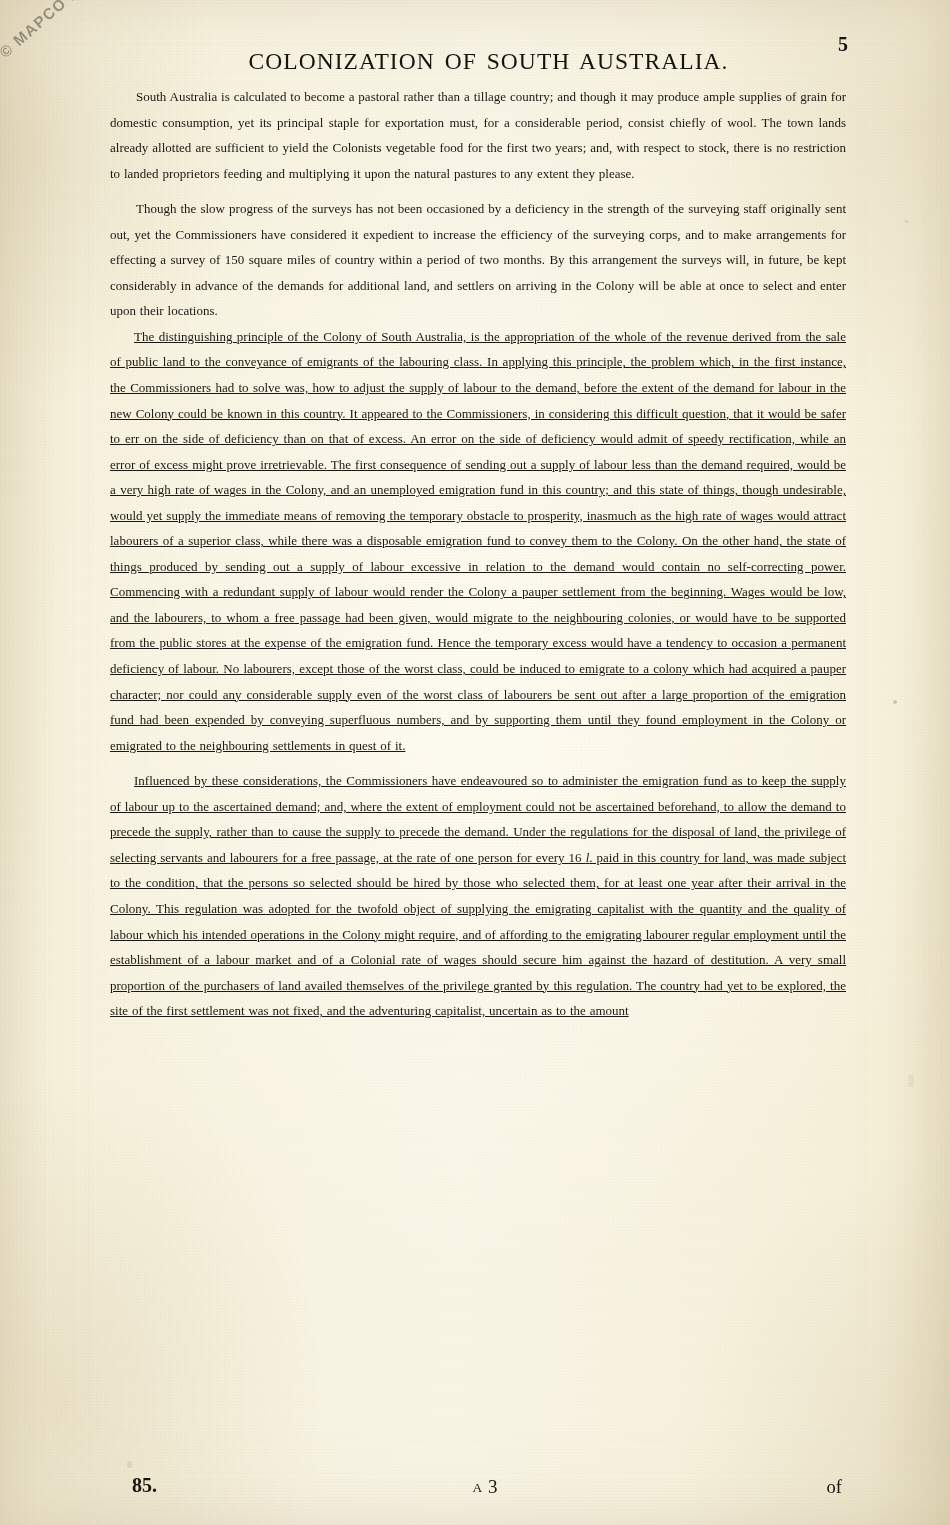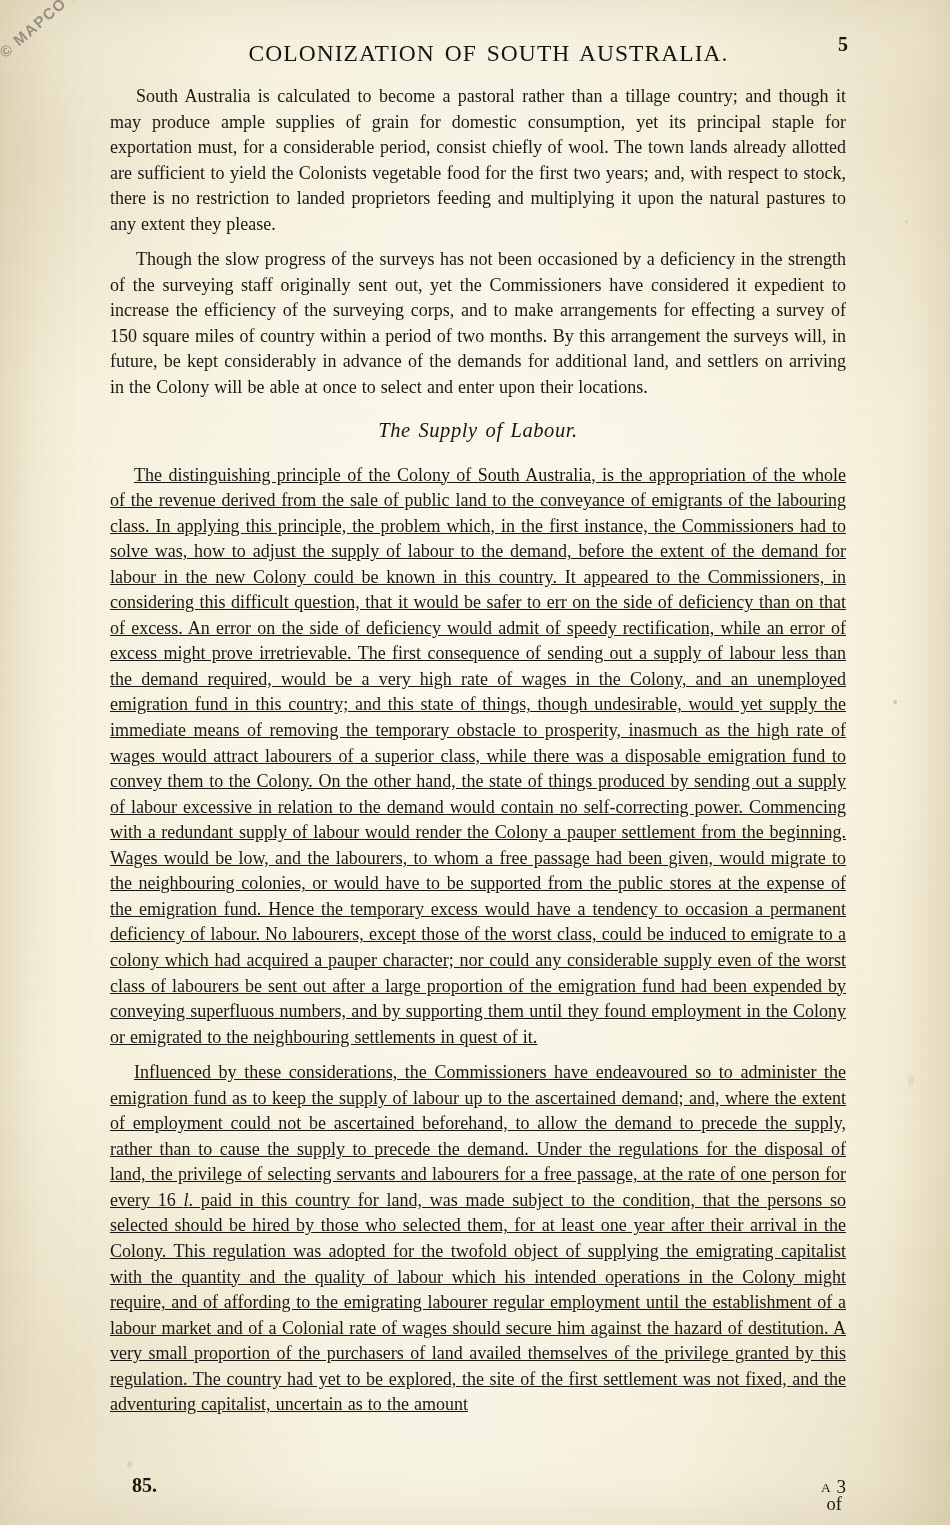--- a/index.html
+++ b/index.html
@@ -84,21 +84,21 @@
     position: absolute;
     left: 0;
     right: 0;
     text-align: center;
     font-size: 23.5px;
     letter-spacing: 1.05px;
     word-spacing: 3px;
     color: #15130f;
     white-space: nowrap;
     font-weight: normal;
-    margin: 8px;
+    margin: 16px;
     padding-left: 22px;
   }
   #head-folio {
     position: absolute;
     right: -3px;
     top: 1px;
     font-size: 20px;
     font-weight: bold;
     color: #15130f;
   }
@@ -106,21 +106,21 @@
   
   #textblock {
     position: absolute;
     left: 110px;
     top: 84px;
     width: 736px;
   }
 
   p.para {
     margin: 0 0 0 0;
-    font-size: 18px;
+    font-size: 13px;
     line-height: 25.55px;
     text-align: justify;
     text-justify: inter-word;
     text-indent: 26px;
     word-spacing: 0.6px;
     color: #1b1814;
     hyphens: none;
   }
 
   p.para.tight {
@@ -157,34 +157,34 @@
     top: 0;
     font-size: 20px;
     font-weight: bold;
     color: #16140f;
   }
   #footer .f-center {
     position: absolute;
     left: 0;
     right: 0;
     top: 2px;
-    text-align: right;
+    text-align: center;
     font-size: 19px;
     color: #16140f;
     padding-left: 14px;
   }
   #footer .f-center .sig-letter {
     font-size: 13.5px;
     vertical-align: 1px;
     letter-spacing: 1px;
   }
   #footer .f-right {
     position: absolute;
     right: 4px;
-    top: 20px;
+    top: 3px;
     font-size: 18.5px;
     color: #16140f;
     text-align: center;
   }
 
   .spot {
     position: absolute;
     border-radius: 50%;
     pointer-events: none;
     background: rgba(120,100,62,0.30);
@@ -210,21 +210,20 @@
     <h1 id="head-title">COLONIZATION OF SOUTH AUSTRALIA.</h1>
     <div id="head-folio">5</div>
   </div>
 
   <div id="textblock">
 
     <p class="para">South Australia is calculated to become a pastoral rather than a tillage country; and though it may produce ample supplies of grain for domestic consumption, yet its principal staple for exportation must, for a considerable period, consist chiefly of wool. The town lands already allotted are sufficient to yield the Colonists vegetable food for the first two years; and, with respect to stock, there is no restriction to landed proprietors feeding and multiplying it upon the natural pastures to any extent they please.</p>
     <div class="gap-sm"></div>
     <p class="para">Though the slow progress of the surveys has not been occasioned by a deficiency in the strength of the surveying staff originally sent out, yet the Commissioners have considered it expedient to increase the efficiency of the surveying corps, and to make arrangements for effecting a survey of 150 square miles of country within a period of two months. By this arrangement the surveys will, in future, be kept considerably in advance of the demands for additional land, and settlers on arriving in the Colony will be able at once to select and enter upon their locations.</p>
 
-    <h2 id="section-heading">The Supply of Labour.</h2>
 
     <p class="para tight">The distinguishing principle of the Colony of South Australia, is the appropriation of the whole of the revenue derived from the sale of public land to the conveyance of emigrants of the labouring class. In applying this principle, the problem which, in the first instance, the Commissioners had to solve was, how to adjust the supply of labour to the demand, before the extent of the demand for labour in the new Colony could be known in this country. It appeared to the Commissioners, in considering this difficult question, that it would be safer to err on the side of deficiency than on that of excess. An error on the side of deficiency would admit of speedy rectification, while an error of excess might prove irretrievable. The first consequence of sending out a supply of labour less than the demand required, would be a very high rate of wages in the Colony, and an unemployed emigration fund in this country; and this state of things, though undesirable, would yet supply the immediate means of removing the temporary obstacle to prosperity, inasmuch as the high rate of wages would attract labourers of a superior class, while there was a disposable emigration fund to convey them to the Colony. On the other hand, the state of things produced by sending out a supply of labour excessive in relation to the demand would contain no self-correcting power. Commencing with a redundant supply of labour would render the Colony a pauper settlement from the beginning. Wages would be low, and the labourers, to whom a free passage had been given, would migrate to the neighbouring colonies, or would have to be supported from the public stores at the expense of the emigration fund. Hence the temporary excess would have a tendency to occasion a permanent deficiency of labour. No labourers, except those of the worst class, could be induced to emigrate to a colony which had acquired a pauper character; nor could any considerable supply even of the worst class of labourers be sent out after a large proportion of the emigration fund had been expended by conveying superfluous numbers, and by supporting them until they found employment in the Colony or emigrated to the neighbouring settlements in quest of it.</p>
 
     <div class="gap-sm"></div>
 
     <p class="para tight"><span>Influenced by these considerations, the Commissioners have endeavoured so to administer the emigration fund as to keep the supply of labour up to the ascertained demand; and, where the extent of employment could not be ascertained beforehand, to allow the demand to precede the supply, rather than to cause the supply to precede the demand. Under the regulations for the disposal of land, the privilege of selecting servants and labourers for a free passage, at the rate of one person for every 16 </span><i>l</i><span>. paid in this country for land, was made subject to the condition, that the persons so selected should be hired by those who selected them, for at least one year after their arrival in the Colony. This regulation was adopted for the twofold object of supplying the emigrating capitalist with the quantity and the quality of labour which his intended operations in the Colony might require, and of affording to the emigrating labourer regular employment until the establishment of a labour market and of a Colonial rate of wages should secure him against the hazard of destitution. A very small proportion of the purchasers of land availed themselves of the privilege granted by this regulation. The country had yet to be explored, the site of the first settlement was not fixed, and the adventuring capitalist, uncertain as to the amount</span></p>
 
   </div>
 
   <div id="footer">

